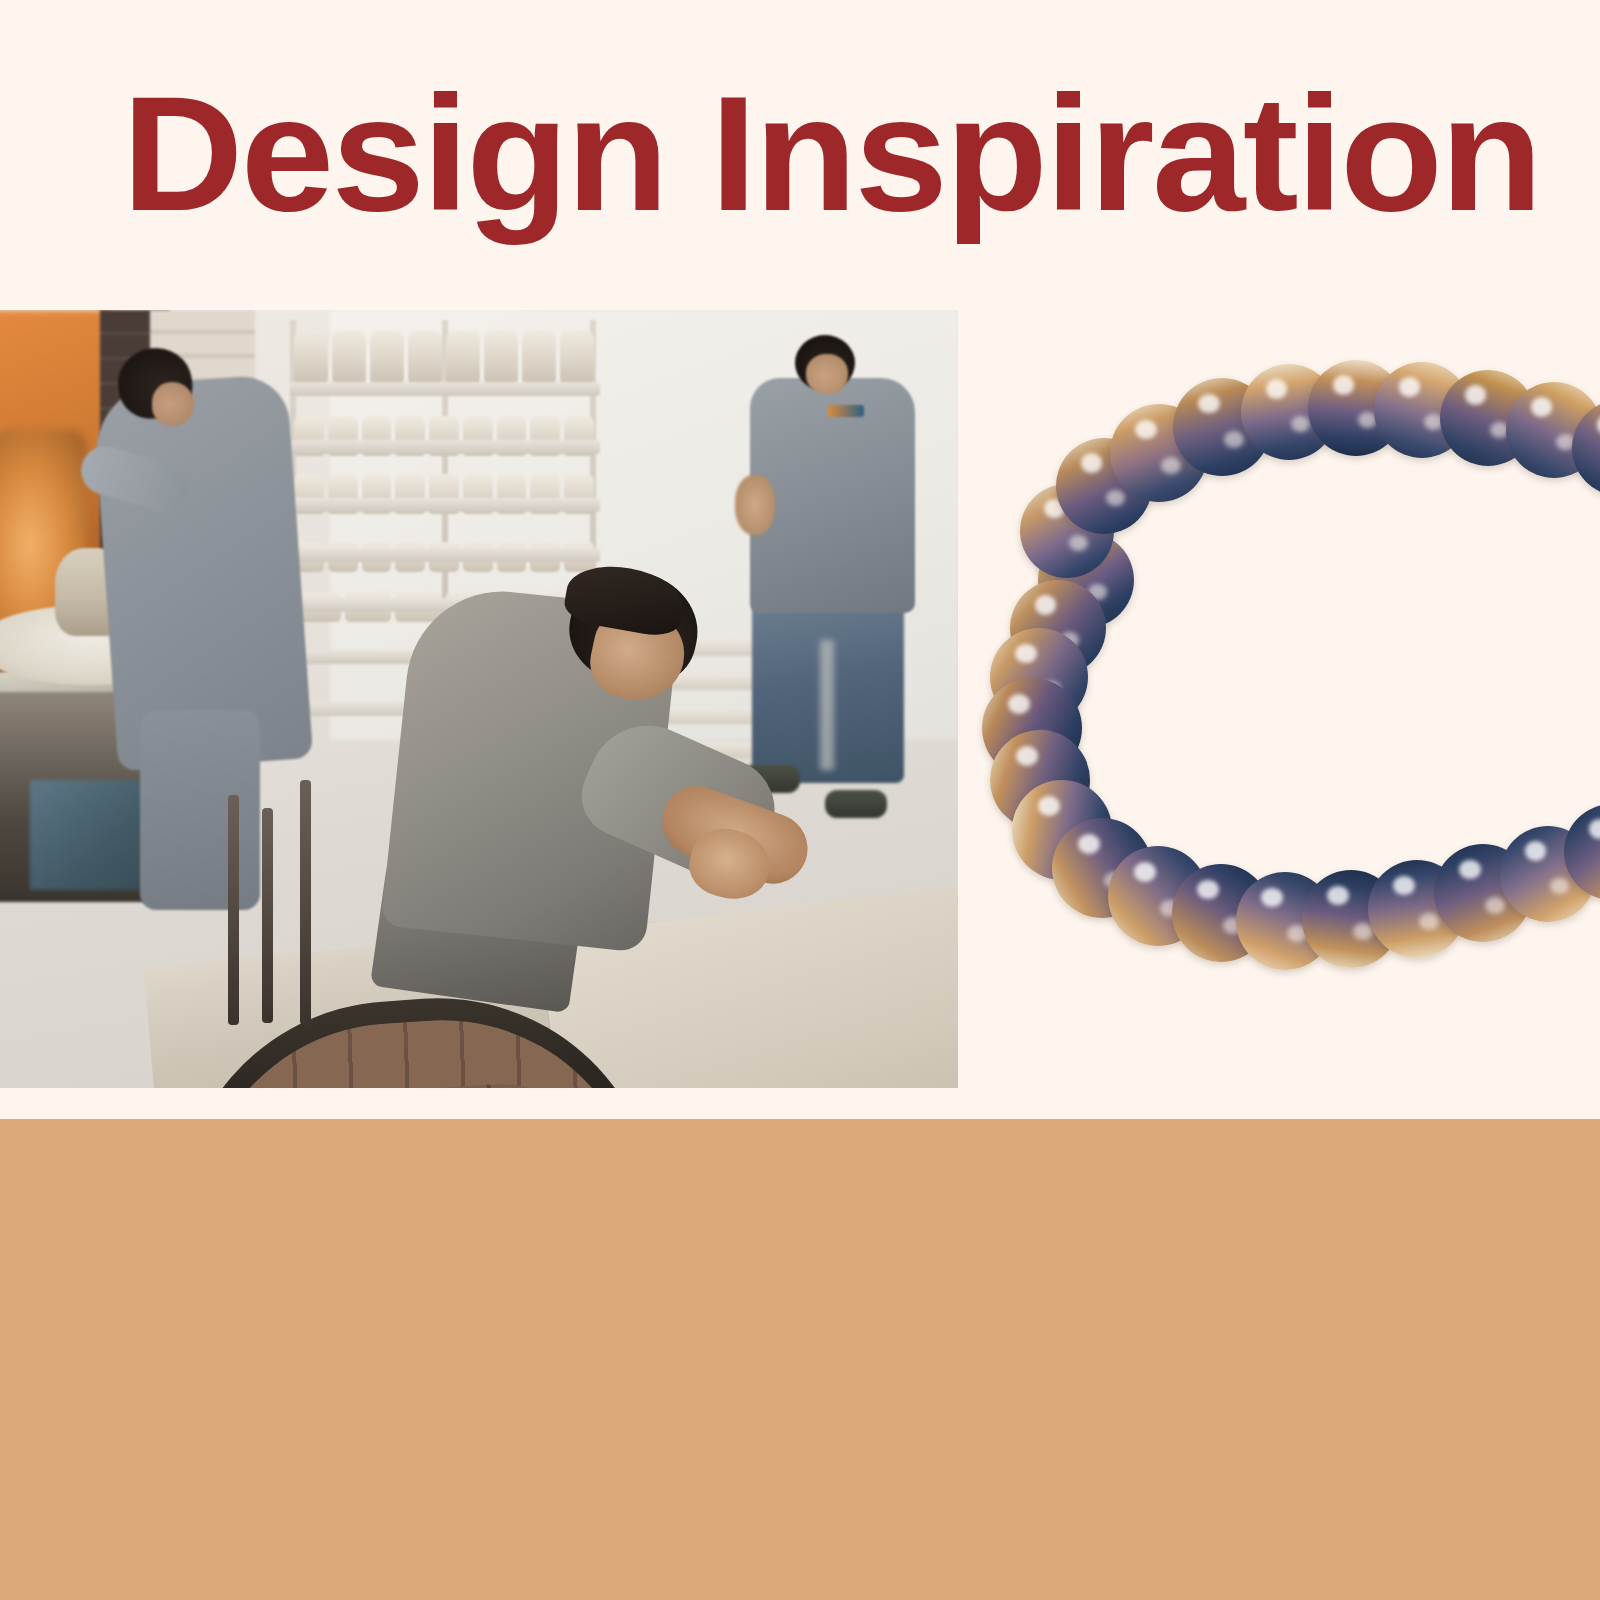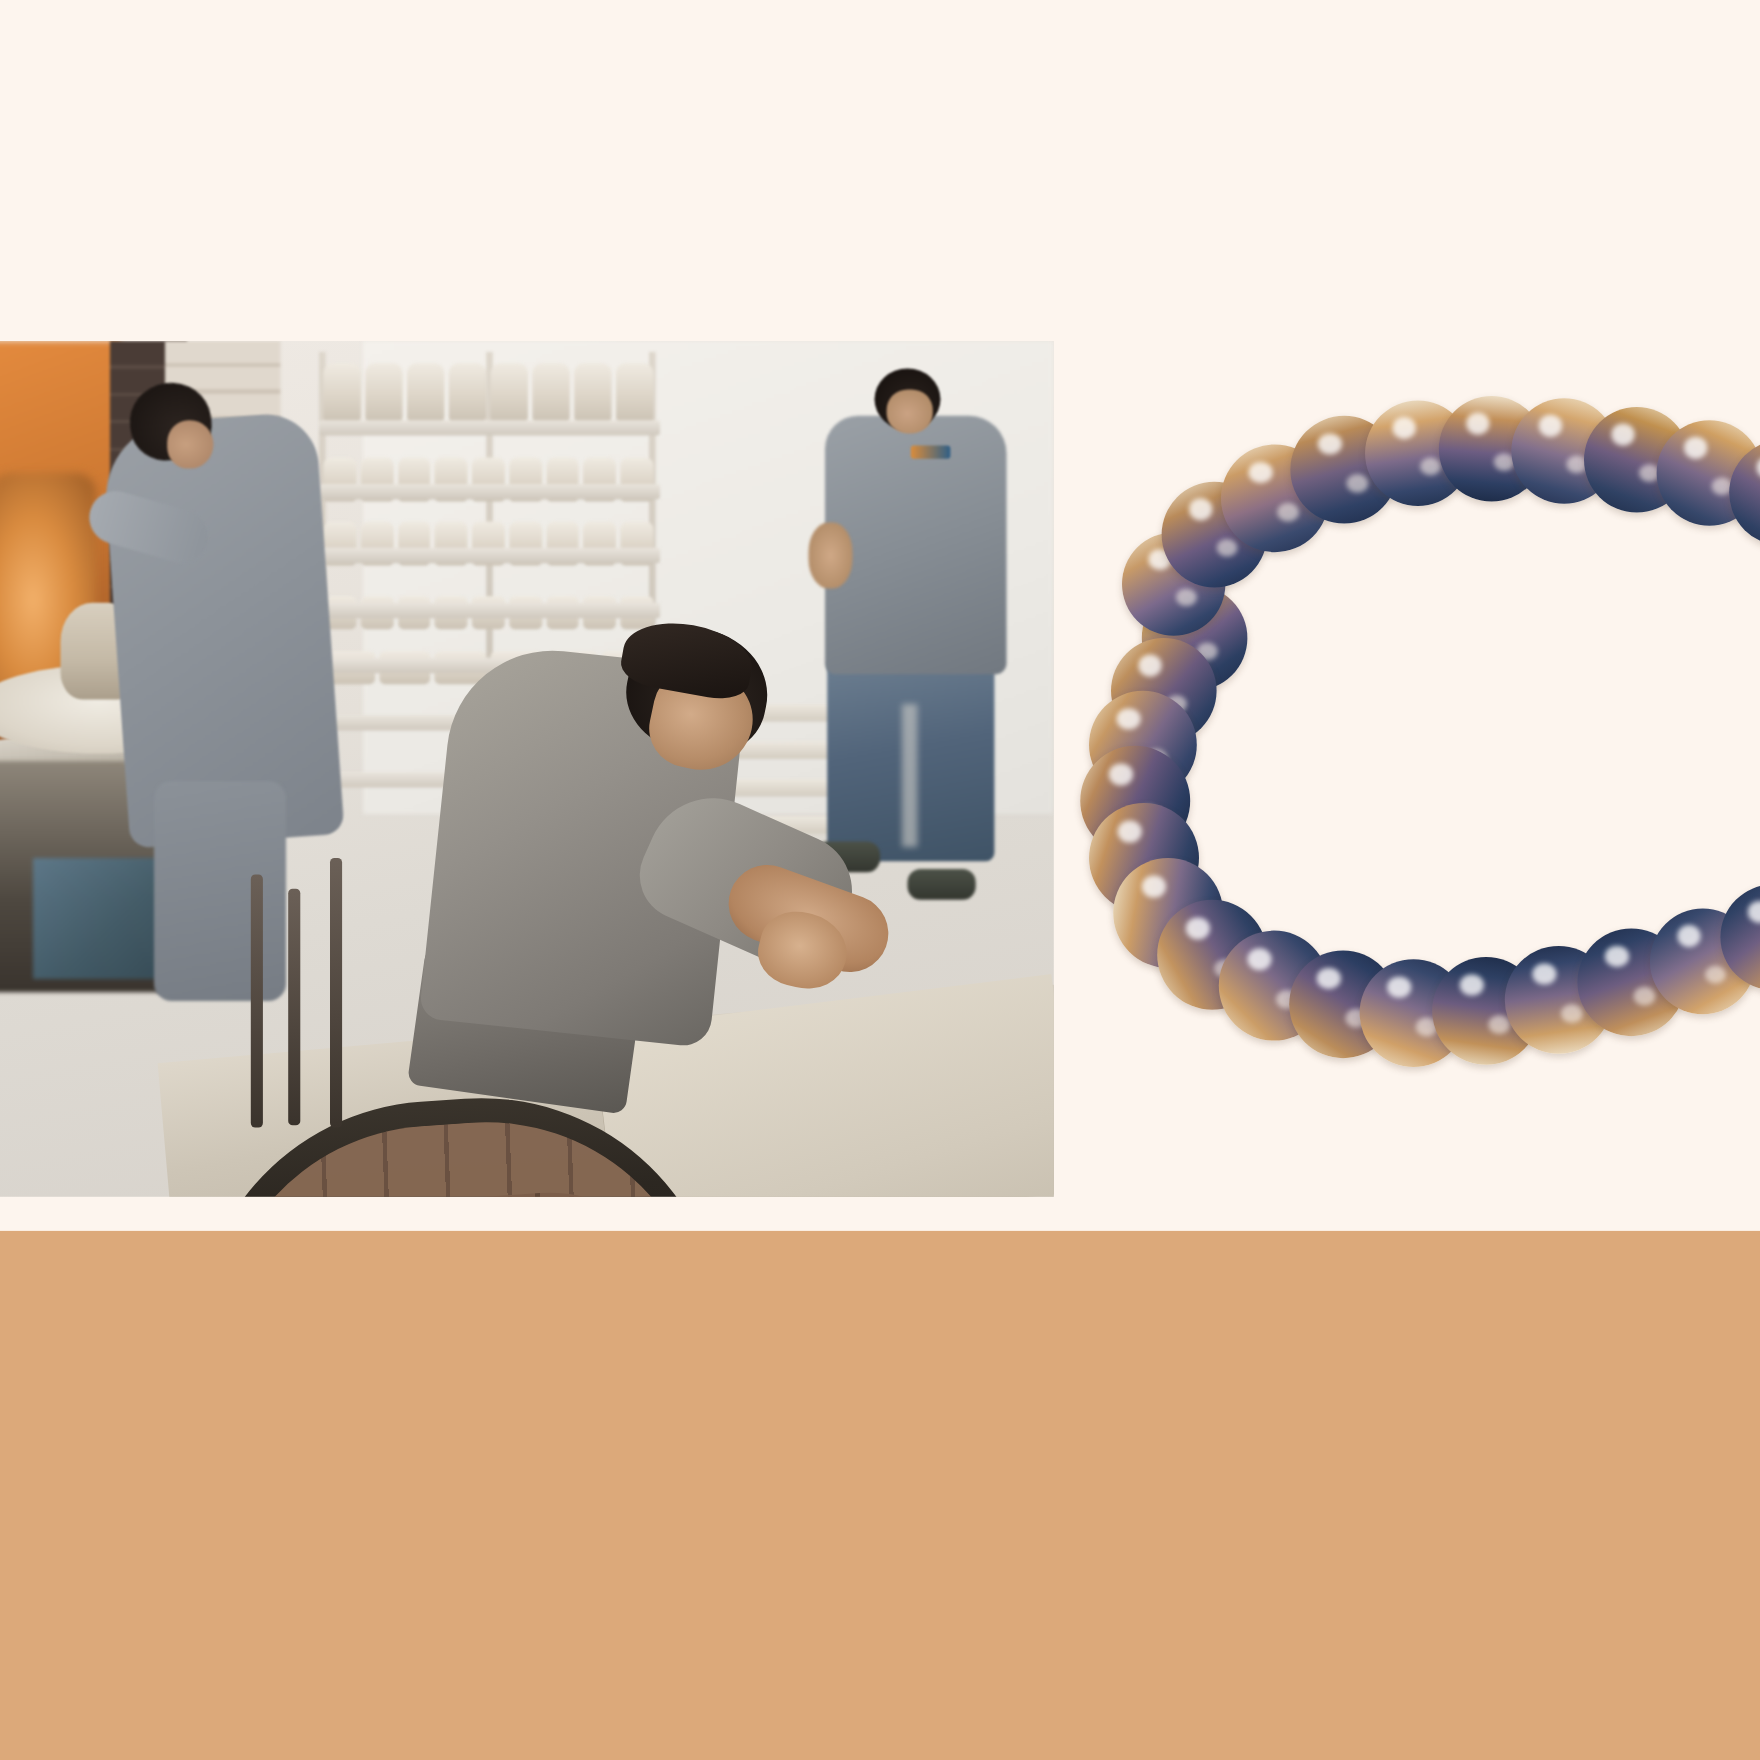--- a/index.html
+++ b/index.html
@@ -391,20 +391,23 @@
     left:0; top:1119px;
     width:1600px; height:481px;
     background:#DCA97A;
   }
 </style>
 </head>
 <body>
 
 <div class="page">
 
+  <div class="title-area">
+    <div class="page-title">Design Inspiration</div>
+  </div>
 
   <div class="photo">
     <div class="photo-inner">
       <div class="ph-floor"></div>
       <div class="ph-wall"></div>
       <div class="ph-kiln"></div>
       <div class="ph-kiln2"></div>
       <div class="ph-brick"></div>
       <div class="ph-brick-light"></div>
 

